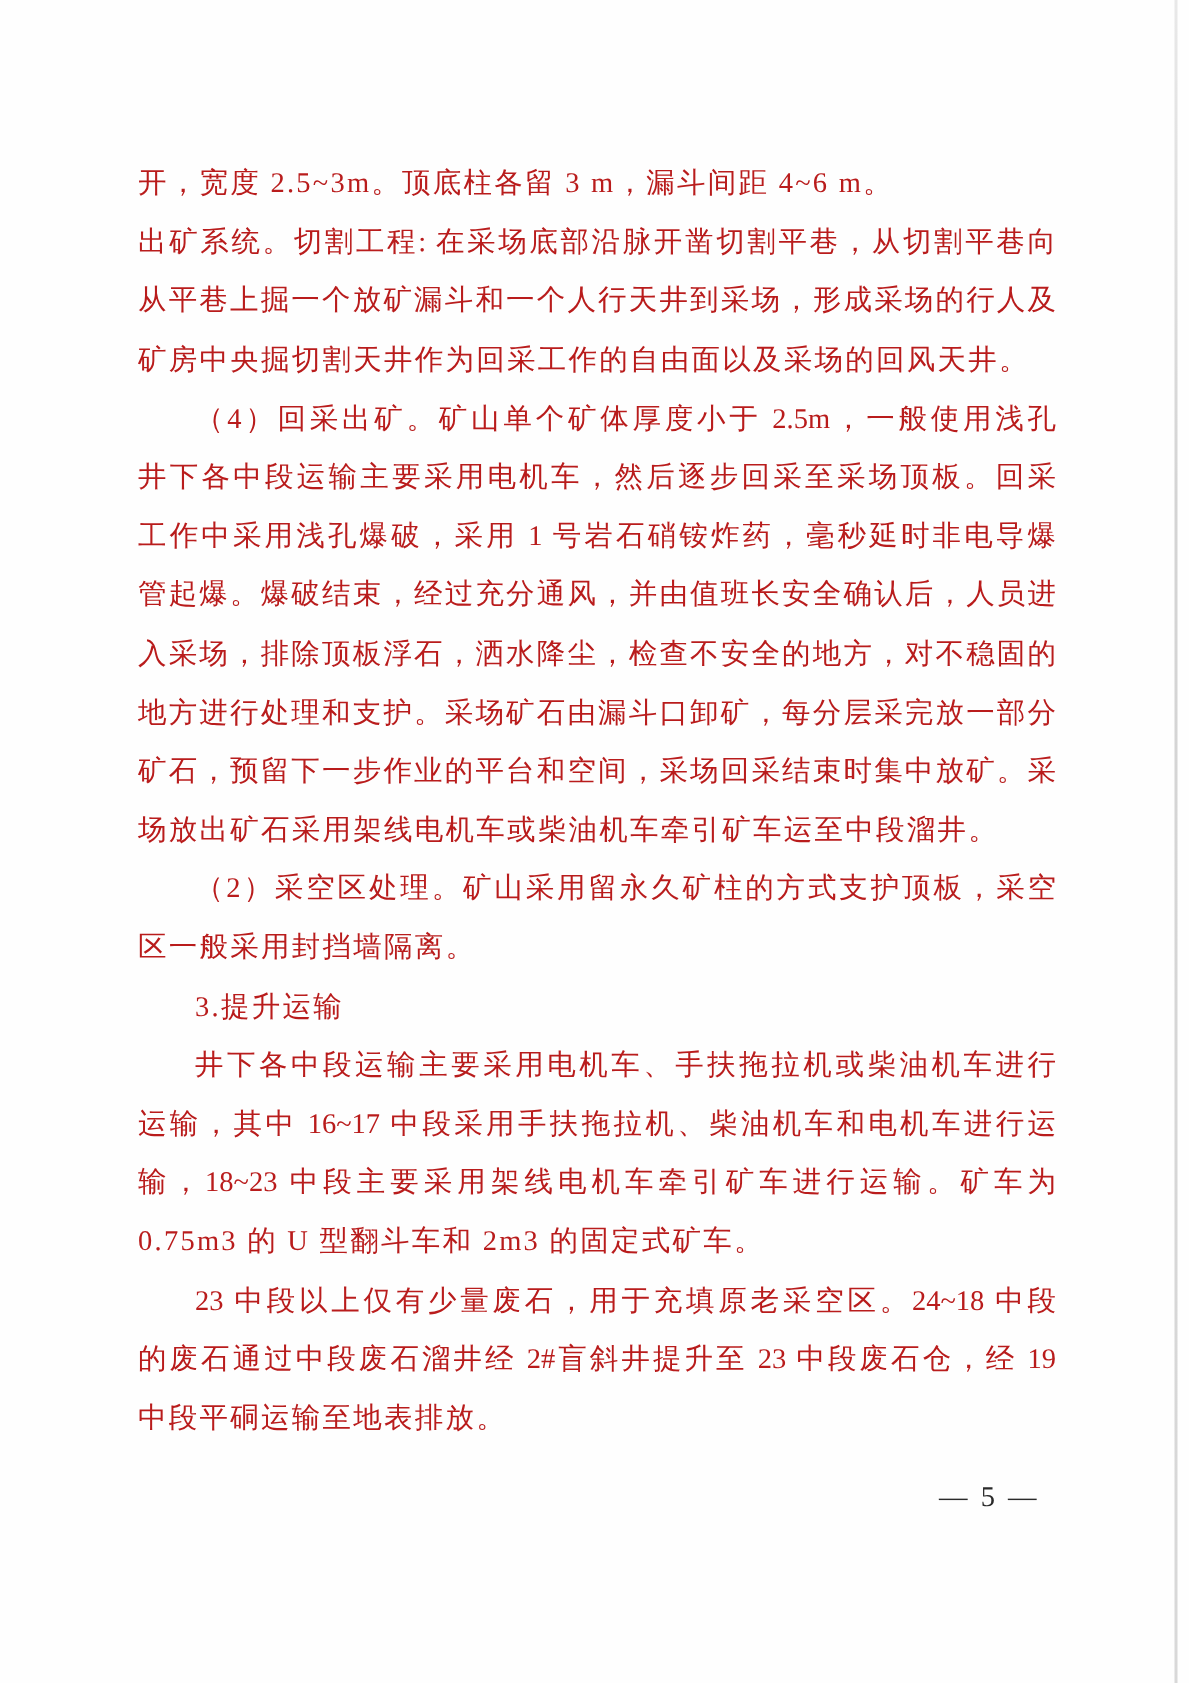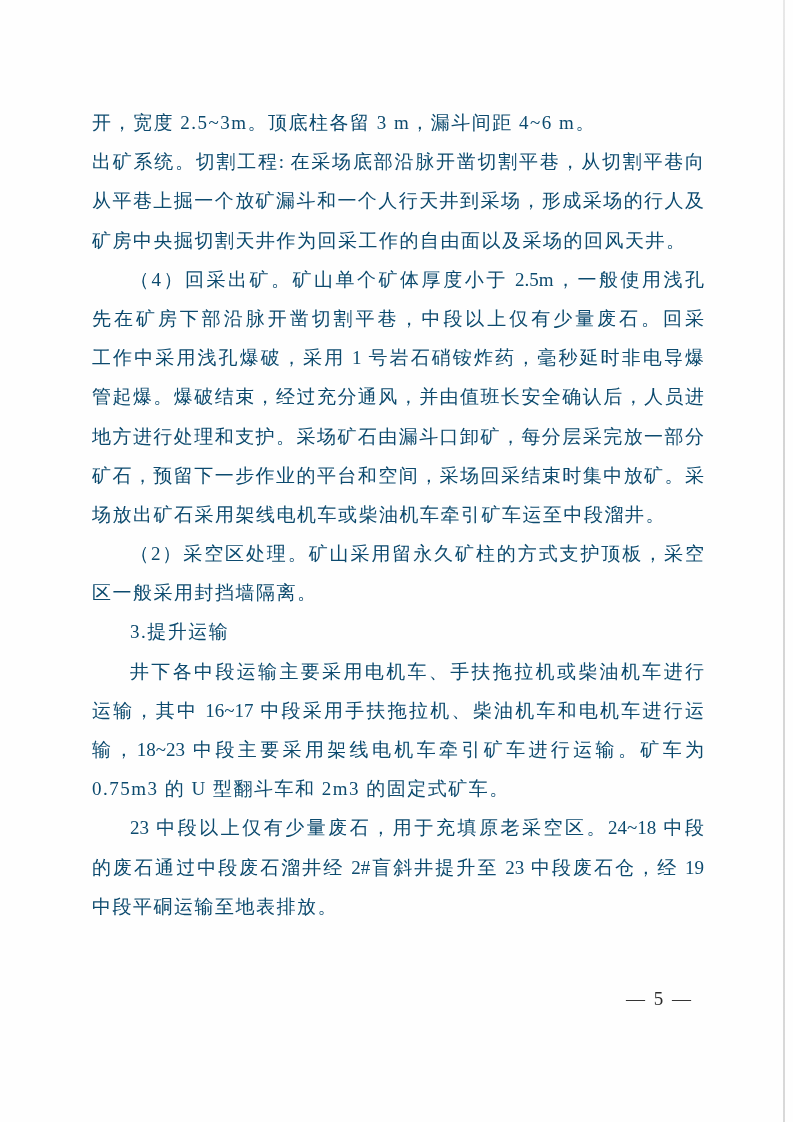--- a/index.html
+++ b/index.html
@@ -22,21 +22,21 @@
     width: 2px;
     height: 1122px;
     background: linear-gradient(to bottom, #e3e3e3, #c9c9c9 30%, #cfcfcf);
     opacity: 0.8;
   }
   .body-block {
     position: absolute;
     left: 92px;
     top: 103px;
     width: 612px;
-    color: #0c4a6e;
+    color: #b91c1c;
   }
   .line {
     font-size: 19px;
     line-height: 39.2px;
     height: 39.2px;
     white-space: nowrap;
     text-align: left;
     letter-spacing: 0;
   }
   .line:not(.justify) {
@@ -63,23 +63,24 @@
 </head>
 <body>
 
 <div class="page">
   <div class="body-block">
       <div class="line">开，宽度 2.5~3m。顶底柱各留 3 m，漏斗间距 4~6 m。</div>
       <div class="line justify">出矿系统。切割工程: 在采场底部沿脉开凿切割平巷，从切割平巷向</div>
       <div class="line justify">从平巷上掘一个放矿漏斗和一个人行天井到采场，形成采场的行人及</div>
       <div class="line">矿房中央掘切割天井作为回采工作的自由面以及采场的回风天井。</div>
       <div class="line indent justify">（4）回采出矿。矿山单个矿体厚度小于 2.5m，一般使用浅孔</div>
-      <div class="line justify">先在矿房下部沿脉开凿切割平巷，中段以上仅有少量废石。回采</div>
+      <div class="line justify">井下各中段运输主要采用电机车，然后逐步回采至采场顶板。回采</div>
       <div class="line justify">工作中采用浅孔爆破，采用 1 号岩石硝铵炸药，毫秒延时非电导爆</div>
       <div class="line justify">管起爆。爆破结束，经过充分通风，并由值班长安全确认后，人员进</div>
+      <div class="line justify">入采场，排除顶板浮石，洒水降尘，检查不安全的地方，对不稳固的</div>
       <div class="line justify">地方进行处理和支护。采场矿石由漏斗口卸矿，每分层采完放一部分</div>
       <div class="line justify">矿石，预留下一步作业的平台和空间，采场回采结束时集中放矿。采</div>
       <div class="line">场放出矿石采用架线电机车或柴油机车牵引矿车运至中段溜井。</div>
       <div class="line indent justify">（2）采空区处理。矿山采用留永久矿柱的方式支护顶板，采空</div>
       <div class="line">区一般采用封挡墙隔离。</div>
       <div class="line indent">3.提升运输</div>
       <div class="line indent justify">井下各中段运输主要采用电机车、手扶拖拉机或柴油机车进行</div>
       <div class="line justify">运输，其中 16~17 中段采用手扶拖拉机、柴油机车和电机车进行运</div>
       <div class="line justify">输，18~23 中段主要采用架线电机车牵引矿车进行运输。矿车为</div>
       <div class="line">0.75m3 的 U 型翻斗车和 2m3 的固定式矿车。</div>

